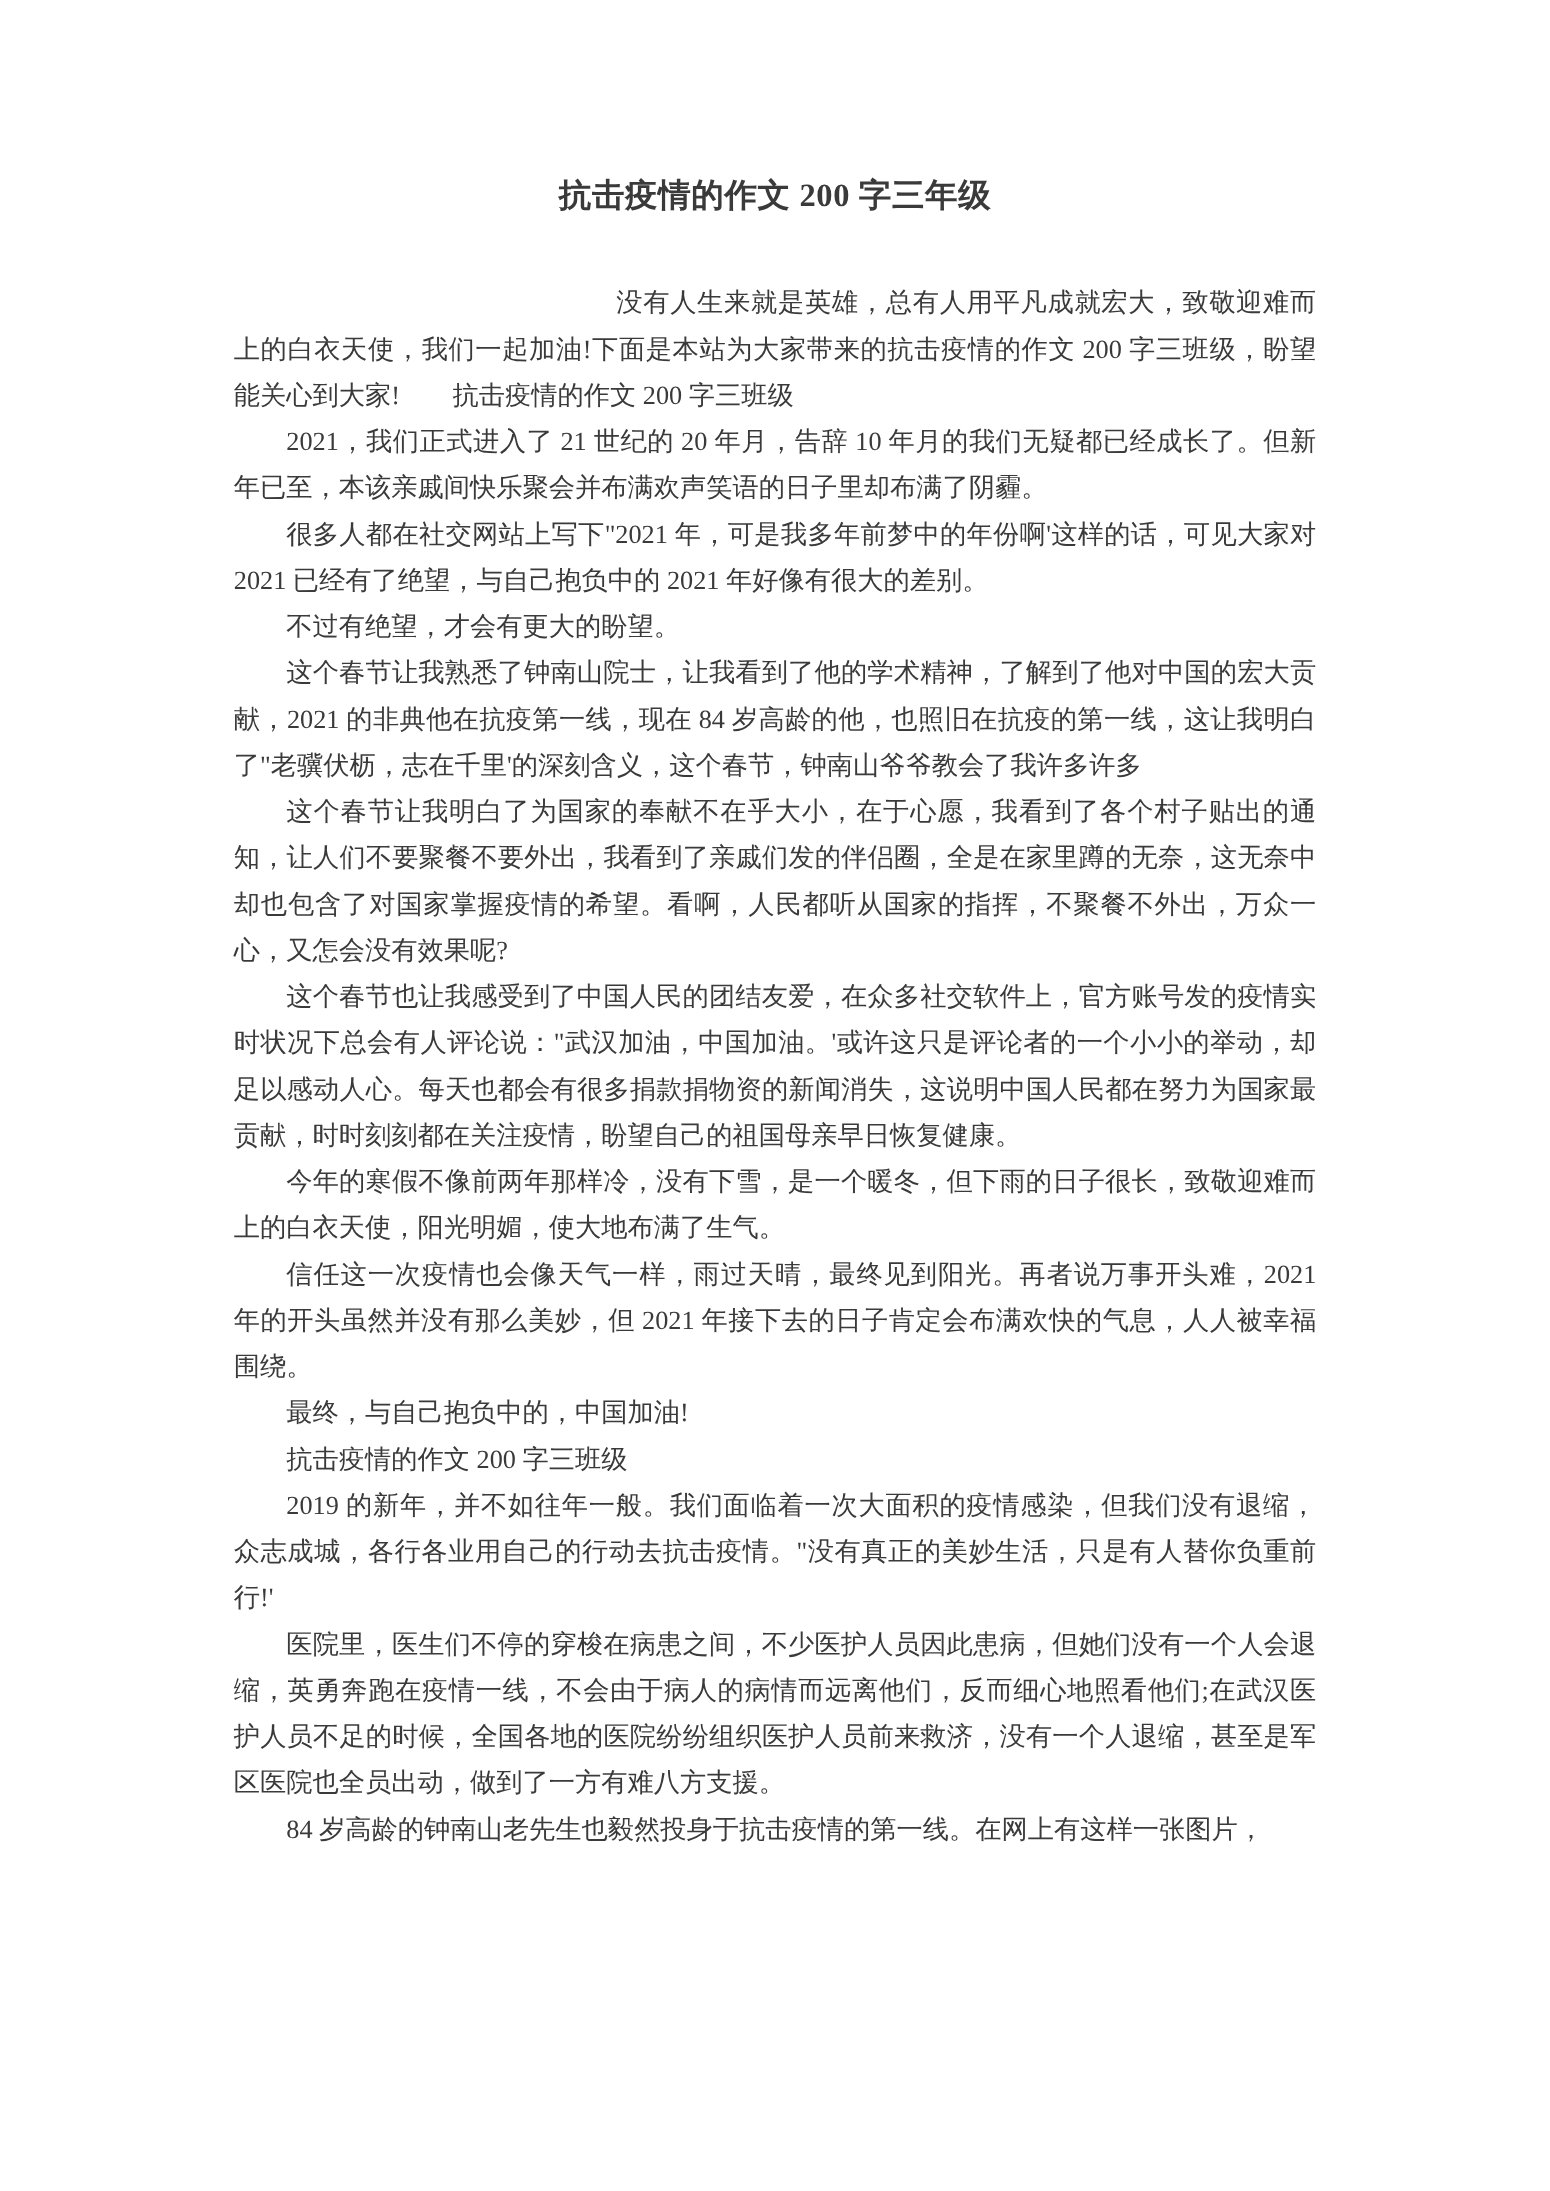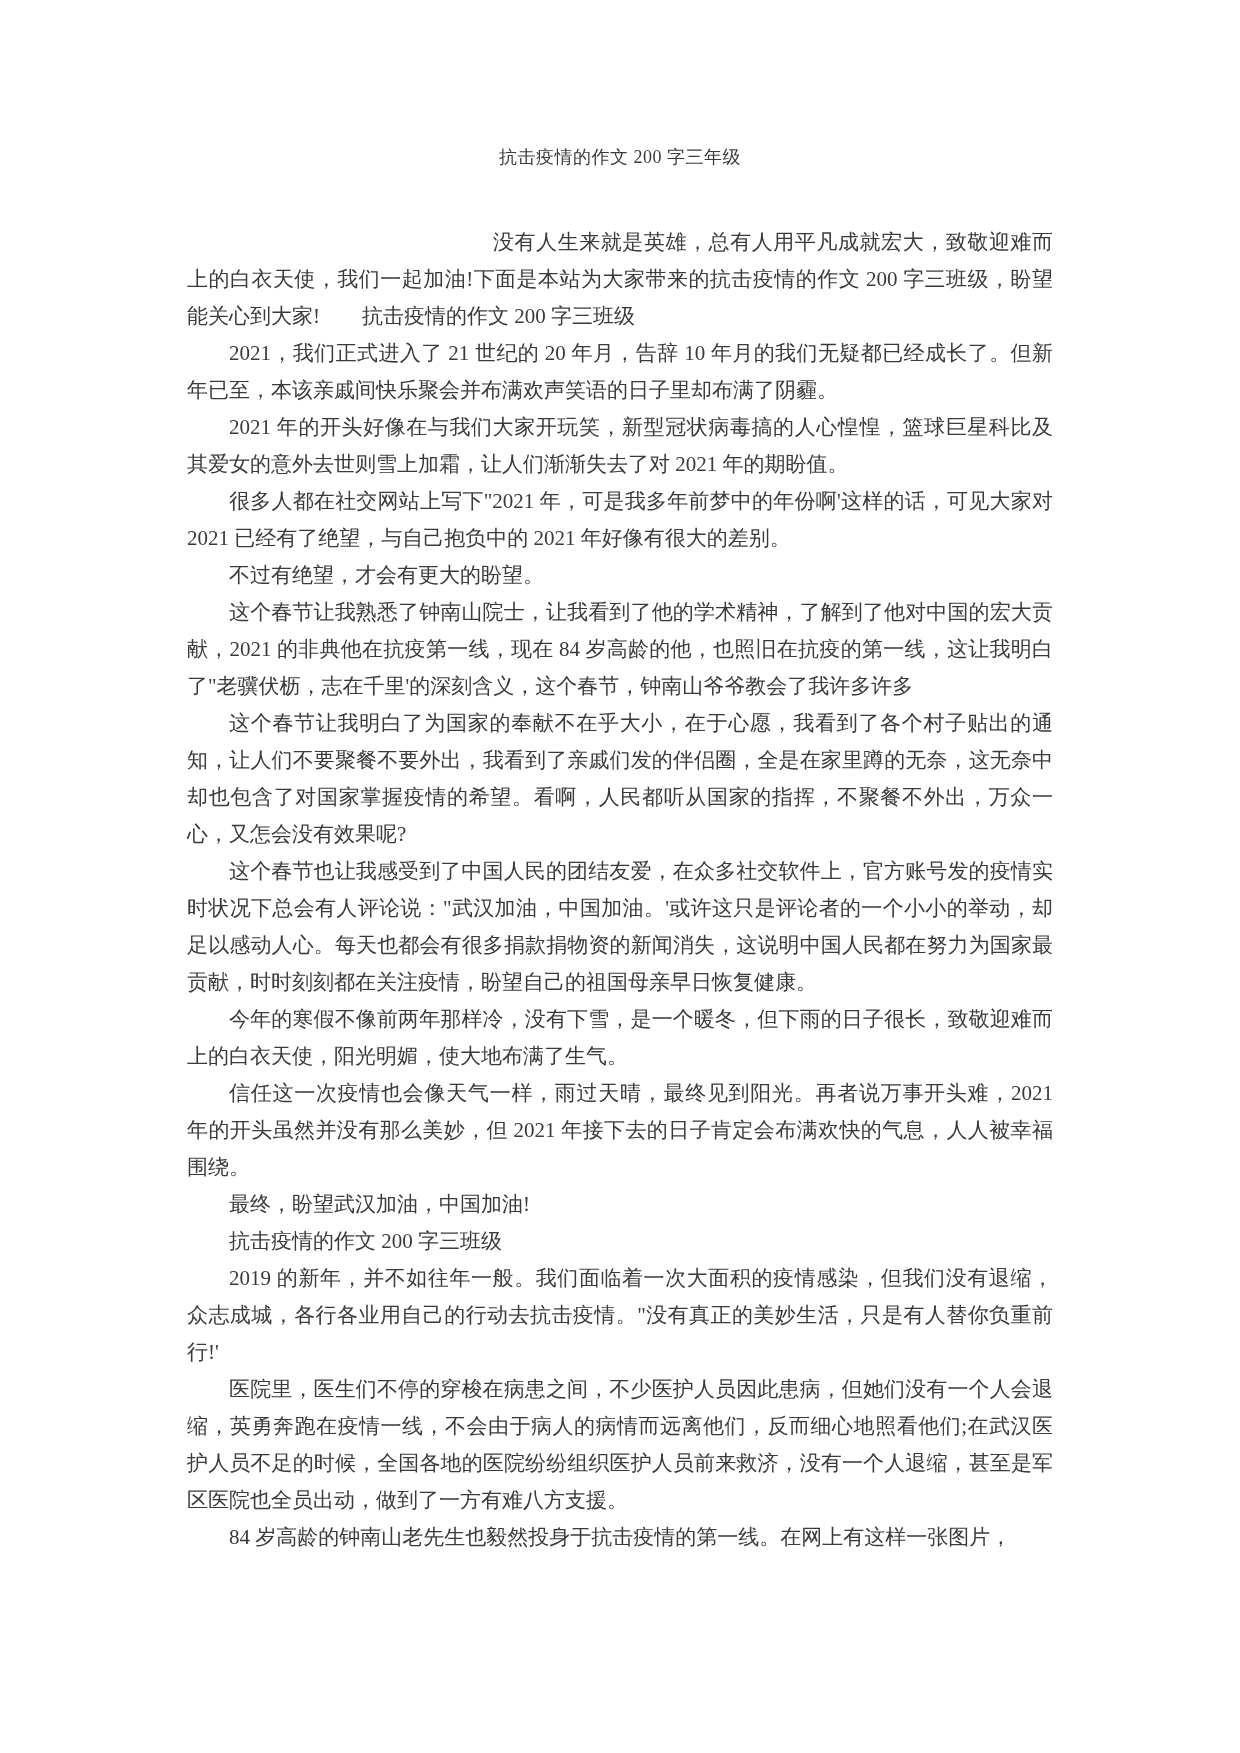--- a/index.html
+++ b/index.html
@@ -15,22 +15,22 @@
   }
   .page {
     box-sizing: border-box;
     width: 1240px;
     height: 1753px;
     padding: 142px 187px 0 187px;
     background: #ffffff;
   }
   .doc-title {
     margin: 0 0 52px 0;
-    font-size: 18px;
-    font-weight: normal;
+    font-size: 26px;
+    font-weight: bold;
     line-height: 30px;
     text-align: center;
     color: #3a3a3a;
     letter-spacing: 0.5px;
   }
   .doc-body {
     color: #3a3a3a;
   }
   .doc-body p.para {
     margin: 0;
@@ -46,27 +46,26 @@
   }
 </style>
 </head>
 <body style="background: rgb(255, 255, 255);">
 
 <div class="page">
   <h1 class="doc-title" style="color: rgb(58, 58, 58);">抗击疫情的作文 200 字三年级</h1>
   <div class="doc-body" style="color: rgb(58, 58, 58);">
       <p class="para deep-indent">没有人生来就是英雄，总有人用平凡成就宏大，致敬迎难而上的白衣天使，我们一起加油!下面是本站为大家带来的抗击疫情的作文 200 字三班级，盼望能关心到大家!　　抗击疫情的作文 200 字三班级</p>
       <p class="para">2021，我们正式进入了 21 世纪的 20 年月，告辞 10 年月的我们无疑都已经成长了。但新年已至，本该亲戚间快乐聚会并布满欢声笑语的日子里却布满了阴霾。</p>
-      <p class="para">2021 年的开头好像在与我们大家开玩笑，新型冠状病毒搞的人心惶惶，篮球巨星科比及其爱女的意外去世则雪上加霜，让人们渐渐失去了对 2021 年的期盼值。</p>
       <p class="para">很多人都在社交网站上写下"2021 年，可是我多年前梦中的年份啊'这样的话，可见大家对 2021 已经有了绝望，与自己抱负中的 2021 年好像有很大的差别。</p>
       <p class="para">不过有绝望，才会有更大的盼望。</p>
       <p class="para">这个春节让我熟悉了钟南山院士，让我看到了他的学术精神，了解到了他对中国的宏大贡献，2021 的非典他在抗疫第一线，现在 84 岁高龄的他，也照旧在抗疫的第一线，这让我明白了"老骥伏枥，志在千里'的深刻含义，这个春节，钟南山爷爷教会了我许多许多</p>
       <p class="para">这个春节让我明白了为国家的奉献不在乎大小，在于心愿，我看到了各个村子贴出的通知，让人们不要聚餐不要外出，我看到了亲戚们发的伴侣圈，全是在家里蹲的无奈，这无奈中却也包含了对国家掌握疫情的希望。看啊，人民都听从国家的指挥，不聚餐不外出，万众一心，又怎会没有效果呢?</p>
       <p class="para">这个春节也让我感受到了中国人民的团结友爱，在众多社交软件上，官方账号发的疫情实时状况下总会有人评论说："武汉加油，中国加油。'或许这只是评论者的一个小小的举动，却足以感动人心。每天也都会有很多捐款捐物资的新闻消失，这说明中国人民都在努力为国家最贡献，时时刻刻都在关注疫情，盼望自己的祖国母亲早日恢复健康。</p>
       <p class="para">今年的寒假不像前两年那样冷，没有下雪，是一个暖冬，但下雨的日子很长，致敬迎难而上的白衣天使，阳光明媚，使大地布满了生气。</p>
       <p class="para">信任这一次疫情也会像天气一样，雨过天晴，最终见到阳光。再者说万事开头难，2021 年的开头虽然并没有那么美妙，但 2021 年接下去的日子肯定会布满欢快的气息，人人被幸福围绕。</p>
-      <p class="para">最终，盼望武汉加油，中国加油!</p>
+      <p class="para">最终，与自己抱负中的，中国加油!</p>
       <p class="para">抗击疫情的作文 200 字三班级</p>
       <p class="para">2019 的新年，并不如往年一般。我们面临着一次大面积的疫情感染，但我们没有退缩，众志成城，各行各业用自己的行动去抗击疫情。"没有真正的美妙生活，只是有人替你负重前行!'</p>
       <p class="para">医院里，医生们不停的穿梭在病患之间，不少医护人员因此患病，但她们没有一个人会退缩，英勇奔跑在疫情一线，不会由于病人的病情而远离他们，反而细心地照看他们;在武汉医护人员不足的时候，全国各地的医院纷纷组织医护人员前来救济，没有一个人退缩，甚至是军区医院也全员出动，做到了一方有难八方支援。</p>
       <p class="para">84 岁高龄的钟南山老先生也毅然投身于抗击疫情的第一线。在网上有这样一张图片，</p>
     </div>
 </div>
 
 </body></html>

